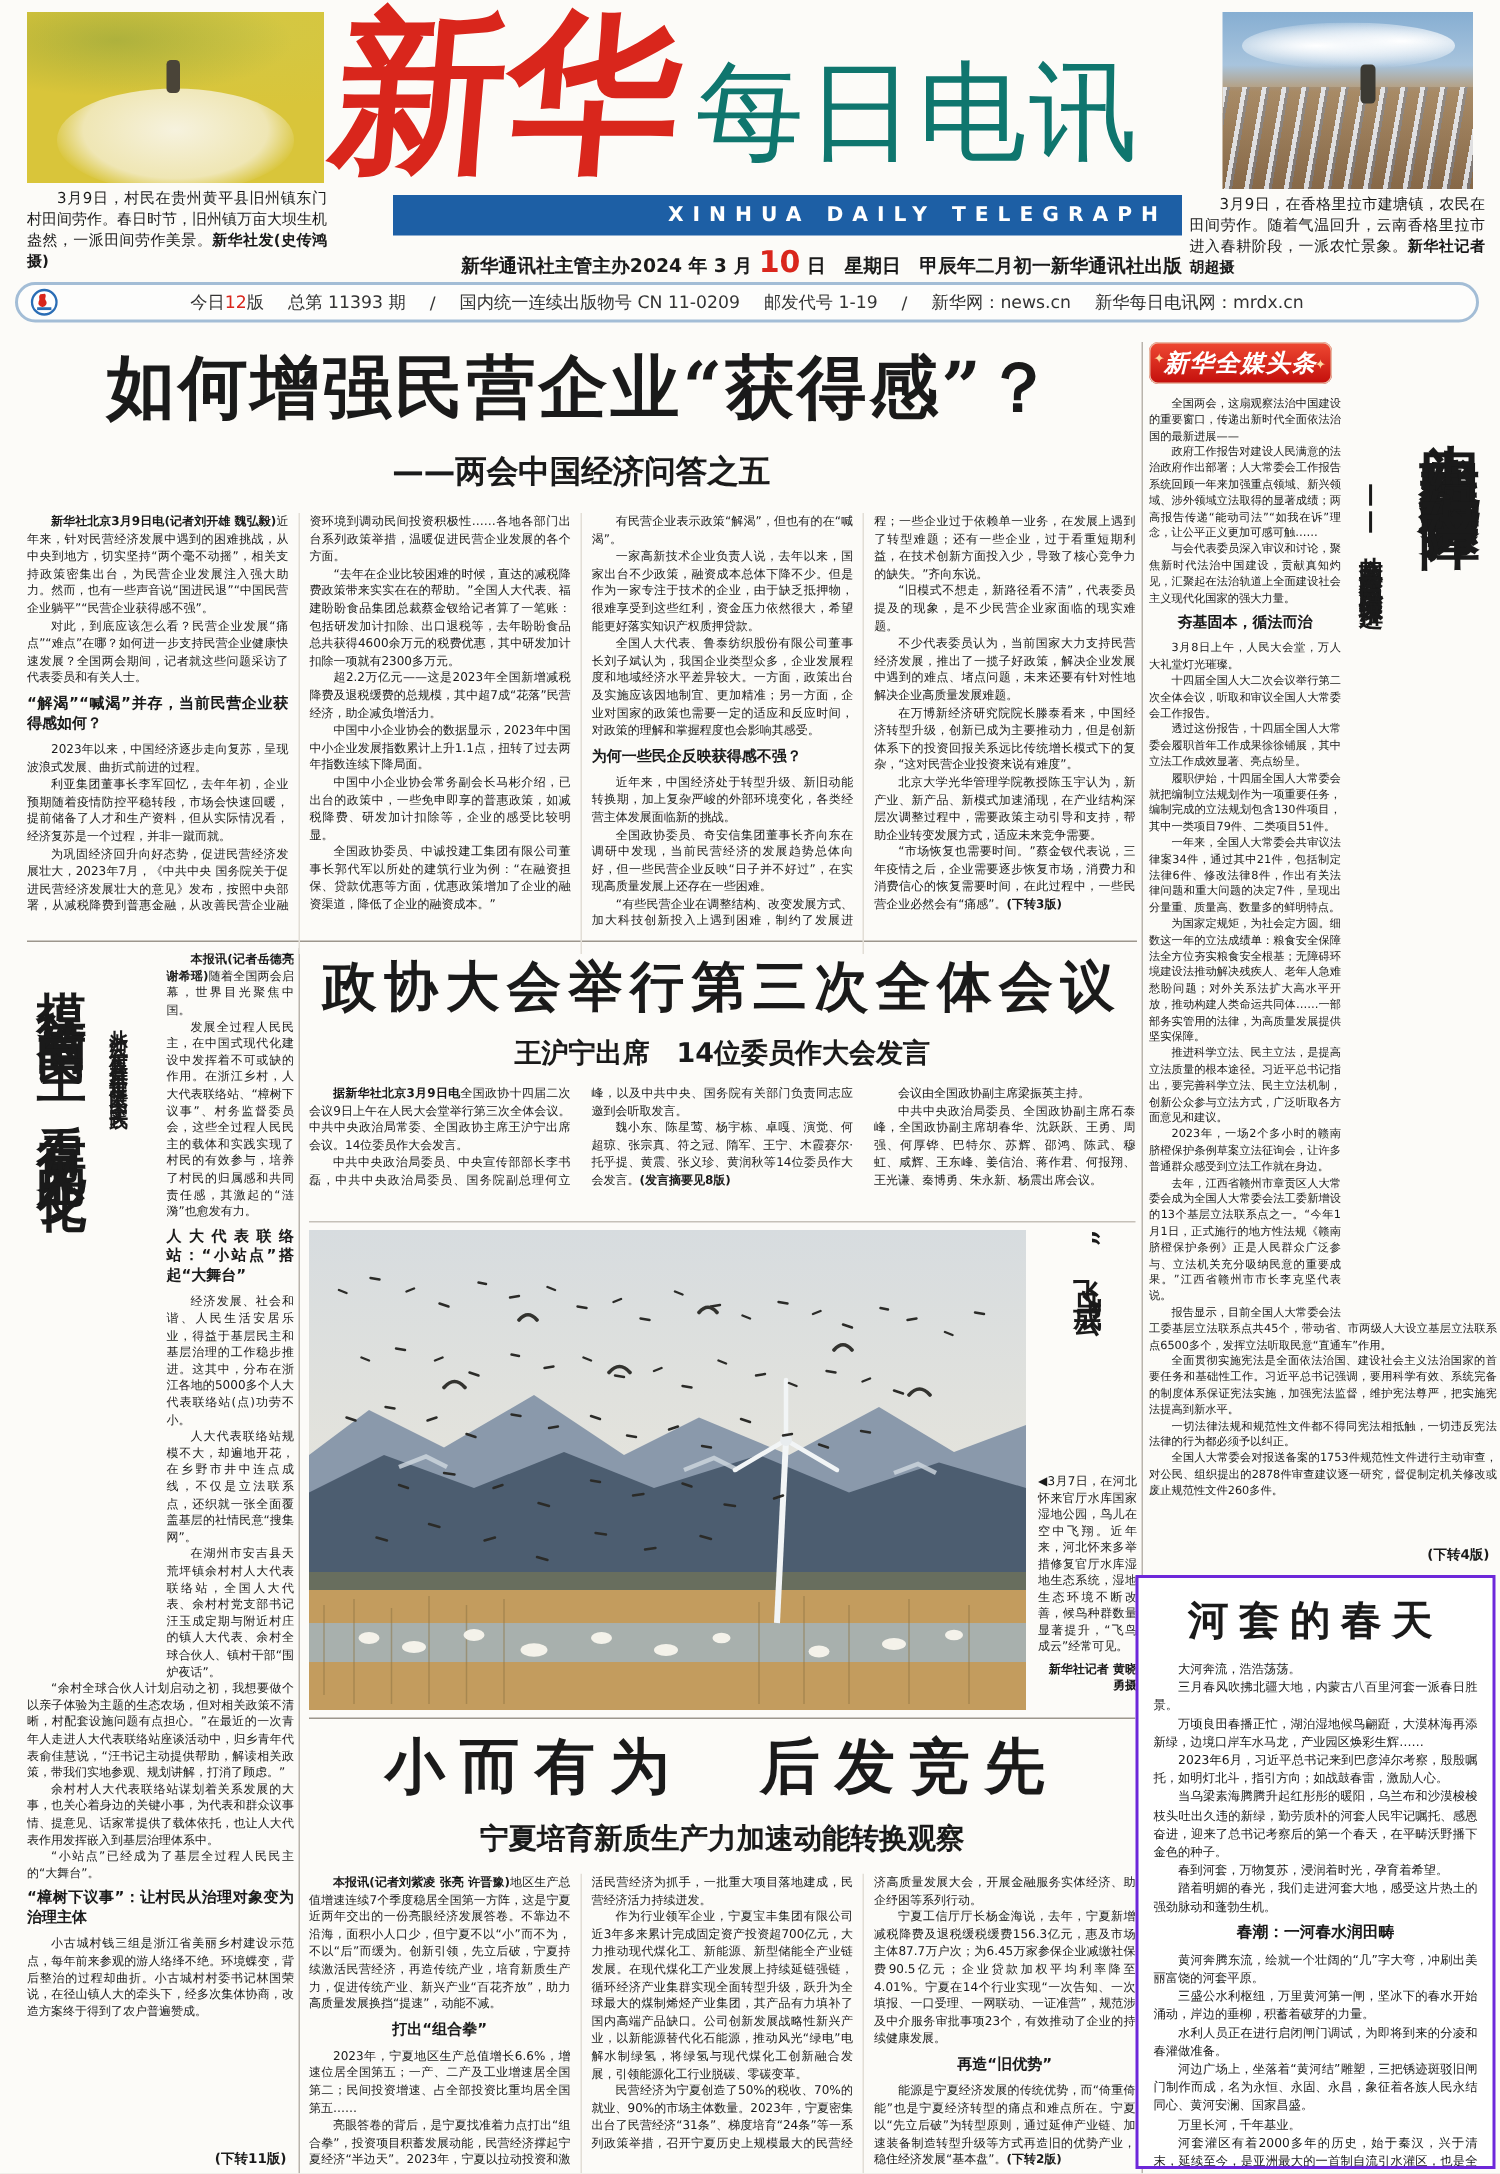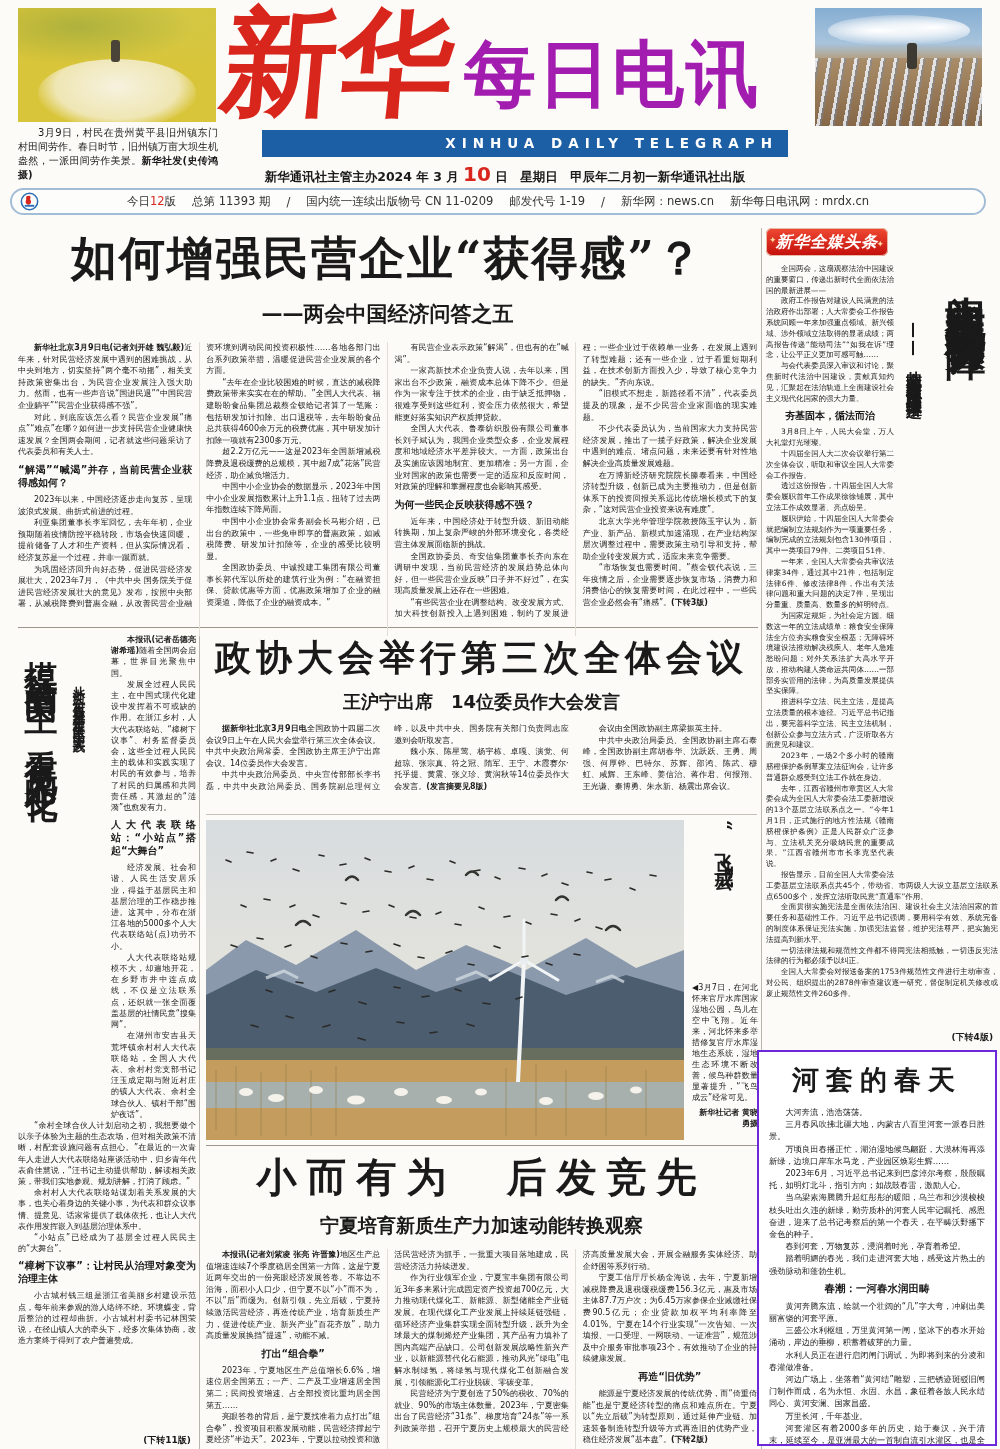--- a/index.html
+++ b/index.html
@@ -26,22 +26,22 @@
   .photoR .rows{position:absolute;left:0;top:42%;width:100%;height:58%;
     background:repeating-linear-gradient(100deg,rgba(235,240,248,.85) 0 3px,rgba(110,125,150,.5) 3px 5px,rgba(122,92,60,.25) 5px 13px);}
   .photoR .person{position:absolute;left:55%;top:30%;width:10px;height:26px;background:#3c3a33;border-radius:3px;}
 
   
   .mast{left:222px;top:12px;width:566px;height:172px;}
   .bluebar{position:absolute;left:40px;top:118px;width:526px;height:27px;background:#1d5fa5;
     color:#fff;font-weight:bold;font-size:13.5px;letter-spacing:6px;line-height:27px;text-align:right;padding-right:10px;box-sizing:border-box;}
   .logoline{position:absolute;left:0;top:-10px;display:flex;z-index:2;}
   .xinhua{font-size:116px;line-height:1.05;font-weight:900;color:#d9261c;transform:skewX(-5deg);}
-  .mrdx{font-size:72px;line-height:1;font-weight:700;color:#a21caf;margin:36px 0 0 10px;letter-spacing:2px;}
-  .dateline{position:absolute;left:0;top:150px;width:566px;display:flex;justify-content:center;
+  .mrdx{font-size:72px;line-height:1;font-weight:400;color:#0f766e;margin:36px 0 0 10px;letter-spacing:2px;}
+  .dateline{position:absolute;left:0;top:150px;width:566px;display:flex;justify-content:flex-end;
     align-items:baseline;font-size:12.5px;font-weight:bold;white-space:nowrap;}
   .dateline .day{font-size:20px;}
   .infobar{left:10px;top:188px;width:976px;height:27px;border:2px solid #a3bdd6;border-radius:16px;
     box-sizing:border-box;display:flex;align-items:center;justify-content:center;gap:16px;
     font-size:11.5px;color:#333;background:#fdfdfc;white-space:nowrap;}
   .emblem{position:absolute;left:8px;top:2px;width:19px;height:19px;}
 
   
   .vr{background:#b9b4ac;width:1px;}
   .hr{background:#9c968c;height:1px;}
@@ -123,20 +123,21 @@
     <div class="blob"></div>
     <div class="person"></div>
   </div>
   <div class="abs capTxt" style="left:18px;top:126px;width:200px;"><span>3月9日，村民在贵州黄平县旧州镇东门村田间劳作。春日时节，旧州镇万亩大坝生机盎然，一派田间劳作美景。</span><b>新华社发(史传鸿摄)</b></div>
 
   <div class="abs photoR">
     <div class="cloud"></div>
     <div class="rows"></div>
     <div class="person"></div>
   </div>
+  <div class="abs capTxt" style="left:793px;top:130px;width:197px;"><span>3月9日，在香格里拉市建塘镇，农民在田间劳作。随着气温回升，云南香格里拉市进入春耕阶段，一派农忙景象。</span><b>新华社记者胡超摄</b></div>
 
   <div class="abs mast">
     <div class="bluebar">XINHUA DAILY TELEGRAPH</div>
     <div class="logoline serif">
       <span class="xinhua">新华</span>
       <span class="mrdx">每日电讯</span>
     </div>
     <div class="dateline">
       <span>新华通讯社主管主办</span>
       <span>

